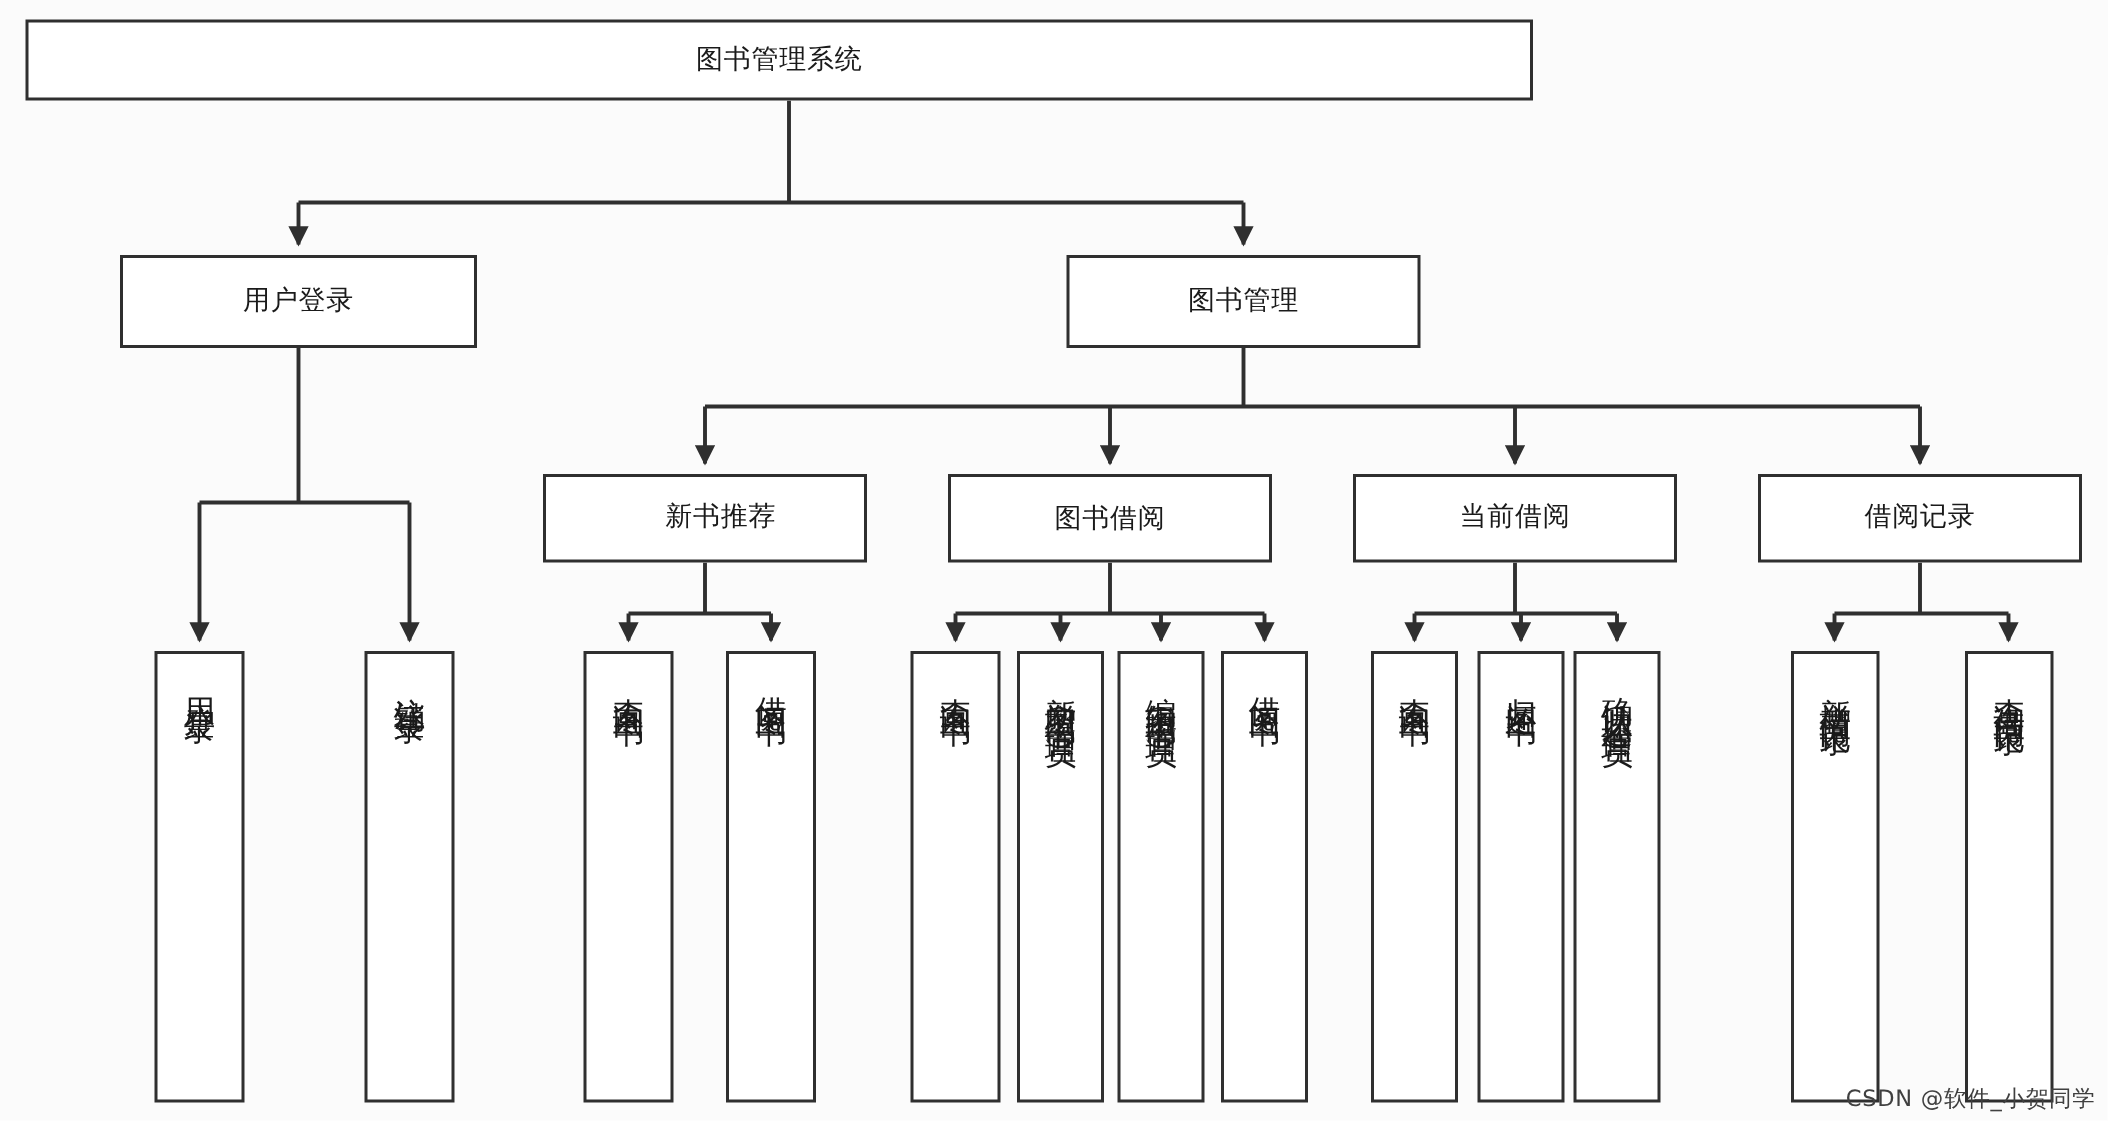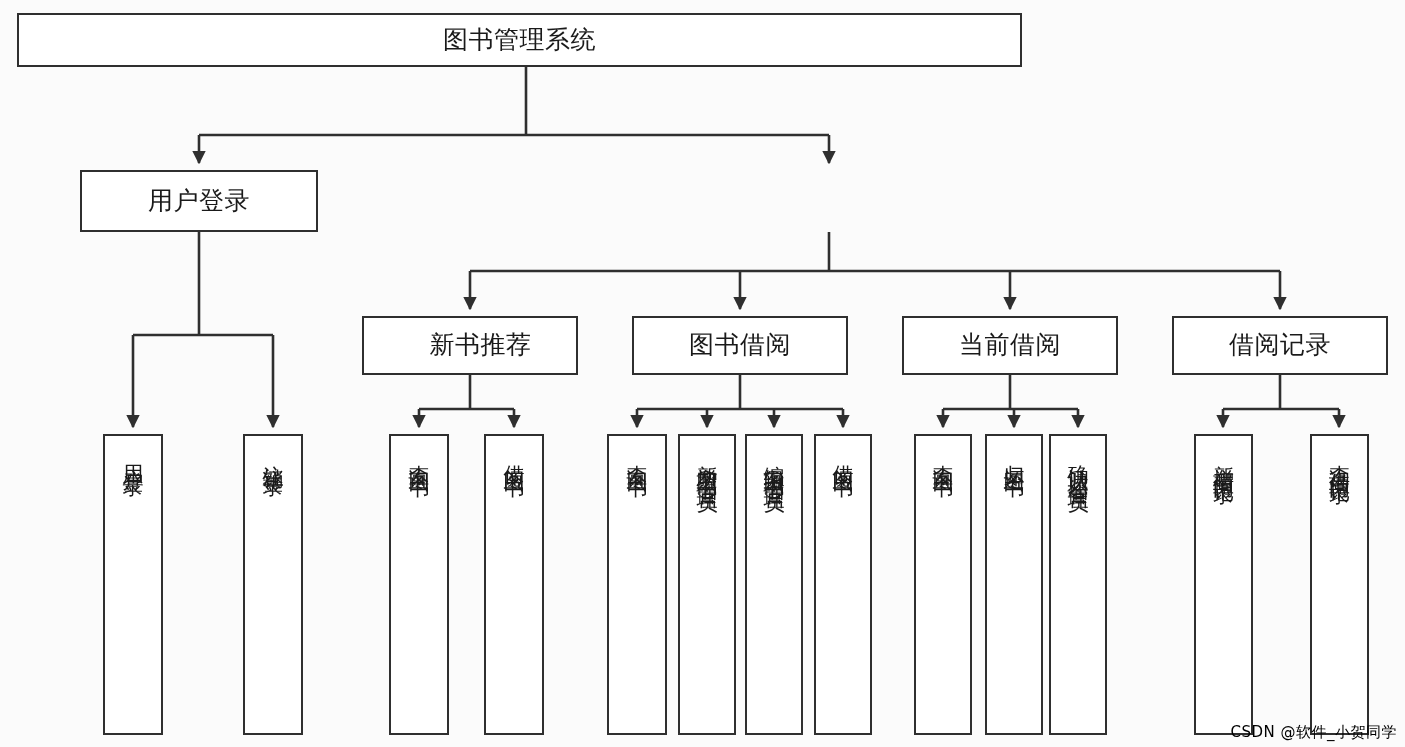--- a/index.html
+++ b/index.html
@@ -27,21 +27,21 @@
     box-sizing: border-box;
     background: #ffffff;
     border: 2.5px solid #2f2f2f;
     display: flex;
     align-items: center;
     justify-content: center;
     z-index: 3;
   }
   .node-label {
     color: #1a1a1a;
-    font-size: 25px;
+    font-size: 18px;
     line-height: 1.15;
     letter-spacing: 0.5px;
     white-space: nowrap;
     text-align: center;
   }
   .node.vertical .node-label {
     writing-mode: vertical-rl;
     text-orientation: upright;
     letter-spacing: 4px;
     font-size: 21px;
@@ -51,21 +51,21 @@
   }
   .node.vertical {
     align-items: flex-start;
     justify-content: center;
   }
   #watermark {
     position: absolute;
     right: 8px;
     bottom: 5px;
     font-size: 15px;
-    color: #000000;
+    color: #404040;
     letter-spacing: 0.5px;
     z-index: 5;
     white-space: nowrap;
     font-family: "DejaVu Sans", "Liberation Sans", sans-serif;
   }
 </style>
 </head>
 <body>
 
 <div id="diagram-root">
@@ -124,20 +124,23 @@
     </g>
   </svg>
 
   <div class="node" style="left:17px; top:13px; width:1005px; height:54px;">
     <span class="node-label">图书管理系统</span>
   </div>
 
   <div class="node" style="left:80px; top:170px; width:238px; height:62px;">
     <span class="node-label">用户登录</span>
   </div>
+  <div class="node" style="left:711px; top:170px; width:236px; height:62px;">
+    <span class="node-label">图书管理</span>
+  </div>
 
   <div class="node" style="left:362px; top:316px; width:216px; height:59px;padding-left:21px;">
     <span class="node-label">新书推荐</span>
   </div>
   <div class="node" style="left:632px; top:316px; width:216px; height:59px;font-family:Liberation Serif, serif;">
     <span class="node-label">图书借阅</span>
   </div>
   <div class="node" style="left:1172px; top:316px; width:216px; height:59px;">
     <span class="node-label">借阅记录</span>
   </div>

